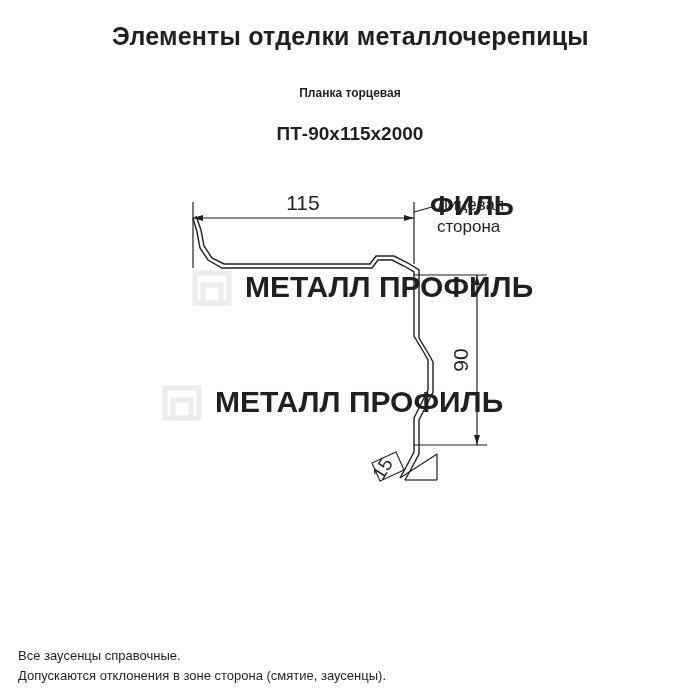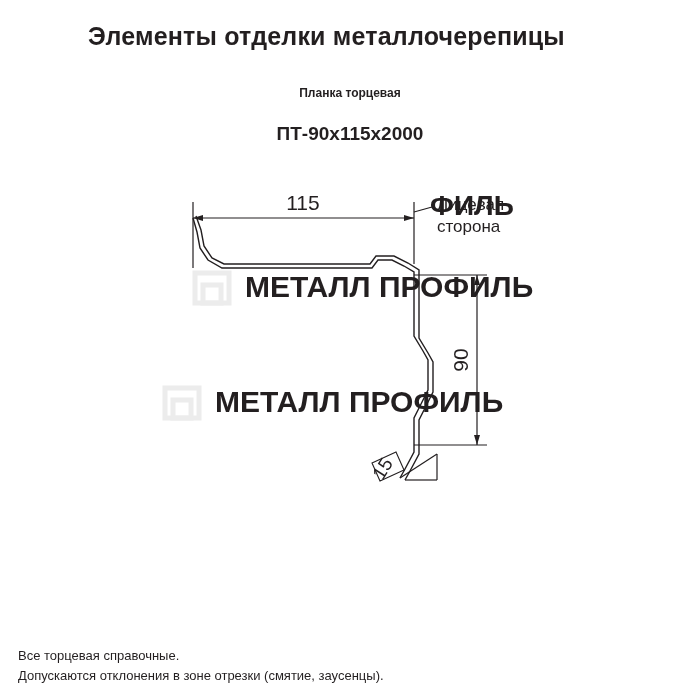--- a/index.html
+++ b/index.html
@@ -22,20 +22,21 @@
   }
   .title {
     position: absolute;
     top: 22px;
     left: 0;
     width: 653px;
     text-align: center;
     font-size: 25px;
     font-weight: bold;
     letter-spacing: 0.2px;
+    padding-left: 24px;
   }
   .subtitle {
     position: absolute;
     top: 86px;
     left: 0;
     width: 700px;
     text-align: center;
     font-size: 12px;
     font-weight: bold;
   }
@@ -137,17 +138,17 @@
 
     <text x="303" y="50" font-size="21" text-anchor="middle">115</text>
     <text x="468" y="200" font-size="21" text-anchor="middle" transform="rotate(-90 468 200)">90</text>
     <text x="388" y="312" font-size="19" text-anchor="middle" transform="rotate(-58 388 312)">15</text>
 
     <text x="437" y="50" font-size="17">Лицевая</text>
     <text x="437" y="72" font-size="17">сторона</text>
   </svg>
 
   <div class="footnotes">
-    <div>Все торцевая справочные.</div>
-    <div>Допускаются отклонения в зоне отрезки (смятие, заусенцы).</div>
+    <div>Все заусенцы справочные.</div>
+    <div>Допускаются отклонения в зоне сторона (смятие, заусенцы).</div>
   </div>
 
 </div>
 
 </body></html>

